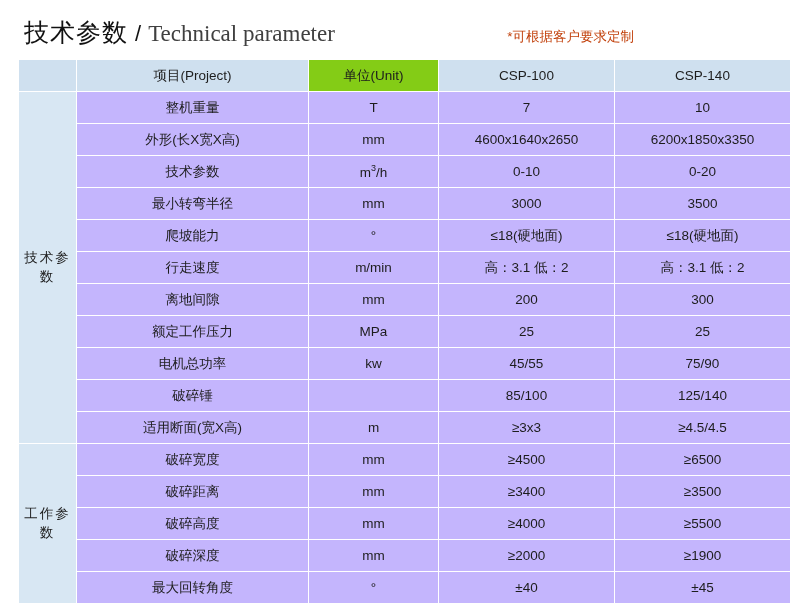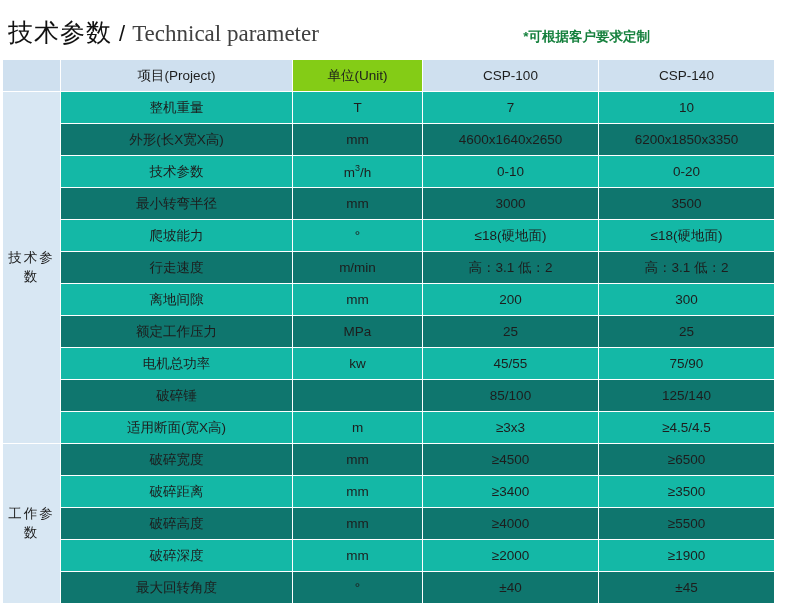--- a/index.html
+++ b/index.html
@@ -12,21 +12,21 @@
     background: #ffffff;
     font-family: "Liberation Sans", sans-serif;
     color: #1a1a1a;
     overflow: hidden;
   }
   .page {
     position: relative;
     width: 656px;
     height: 615px;
     box-sizing: border-box;
-    padding: 0 2px;
+    padding: 0 18px;
   }
   
   .header {
     display: flex;
     align-items: flex-end;
     justify-content: space-between;
     padding: 16px 4px 10px 6px;
   }
   .title-wrap {
     display: flex;
@@ -42,23 +42,22 @@
     color: #111;
     margin: 0 7px 0 7px;
   }
   .title-en {
     font-family: "Liberation Serif", serif;
     font-size: 23px;
     color: #404040;
   }
   .note {
     font-size: 13.5px;
-    color: #15803d;
+    color: #c2410c;
     padding-bottom: 3px;
-    font-weight: bold;
   }
   
   table.spec {
     border-collapse: collapse;
     width: 772px;
     margin: 0 auto;
     table-layout: fixed;
   }
   table.spec td, table.spec th {
     border: 1px solid #ffffff;
@@ -81,22 +80,22 @@
     height: 33px;
     font-size: 14.5px;
     background: #cfe0ef;
   }
   thead td.hdr-side { background: #cfe0ef; }
   thead td.hdr-proj { background: #cfe0ef; }
   thead td.hdr-unit { background: #84cc16; }
   thead td.hdr-model { background: #cfe0ef; }
 
   
-  tr.odd td   { background: #0f766e; }
-  tr.even td  { background: #14b8a6; }
+  tr.odd td   { background: #c4b5fd; }
+  tr.even td  { background: #c4b5fd; }
 
   td.side {
     background: #d8e7f3 !important;
     font-size: 15px;
     letter-spacing: 2px;
     line-height: 1.35;
     color: #111;
     width: 58px;
   }
   td.proj { font-size: 13.5px; }

